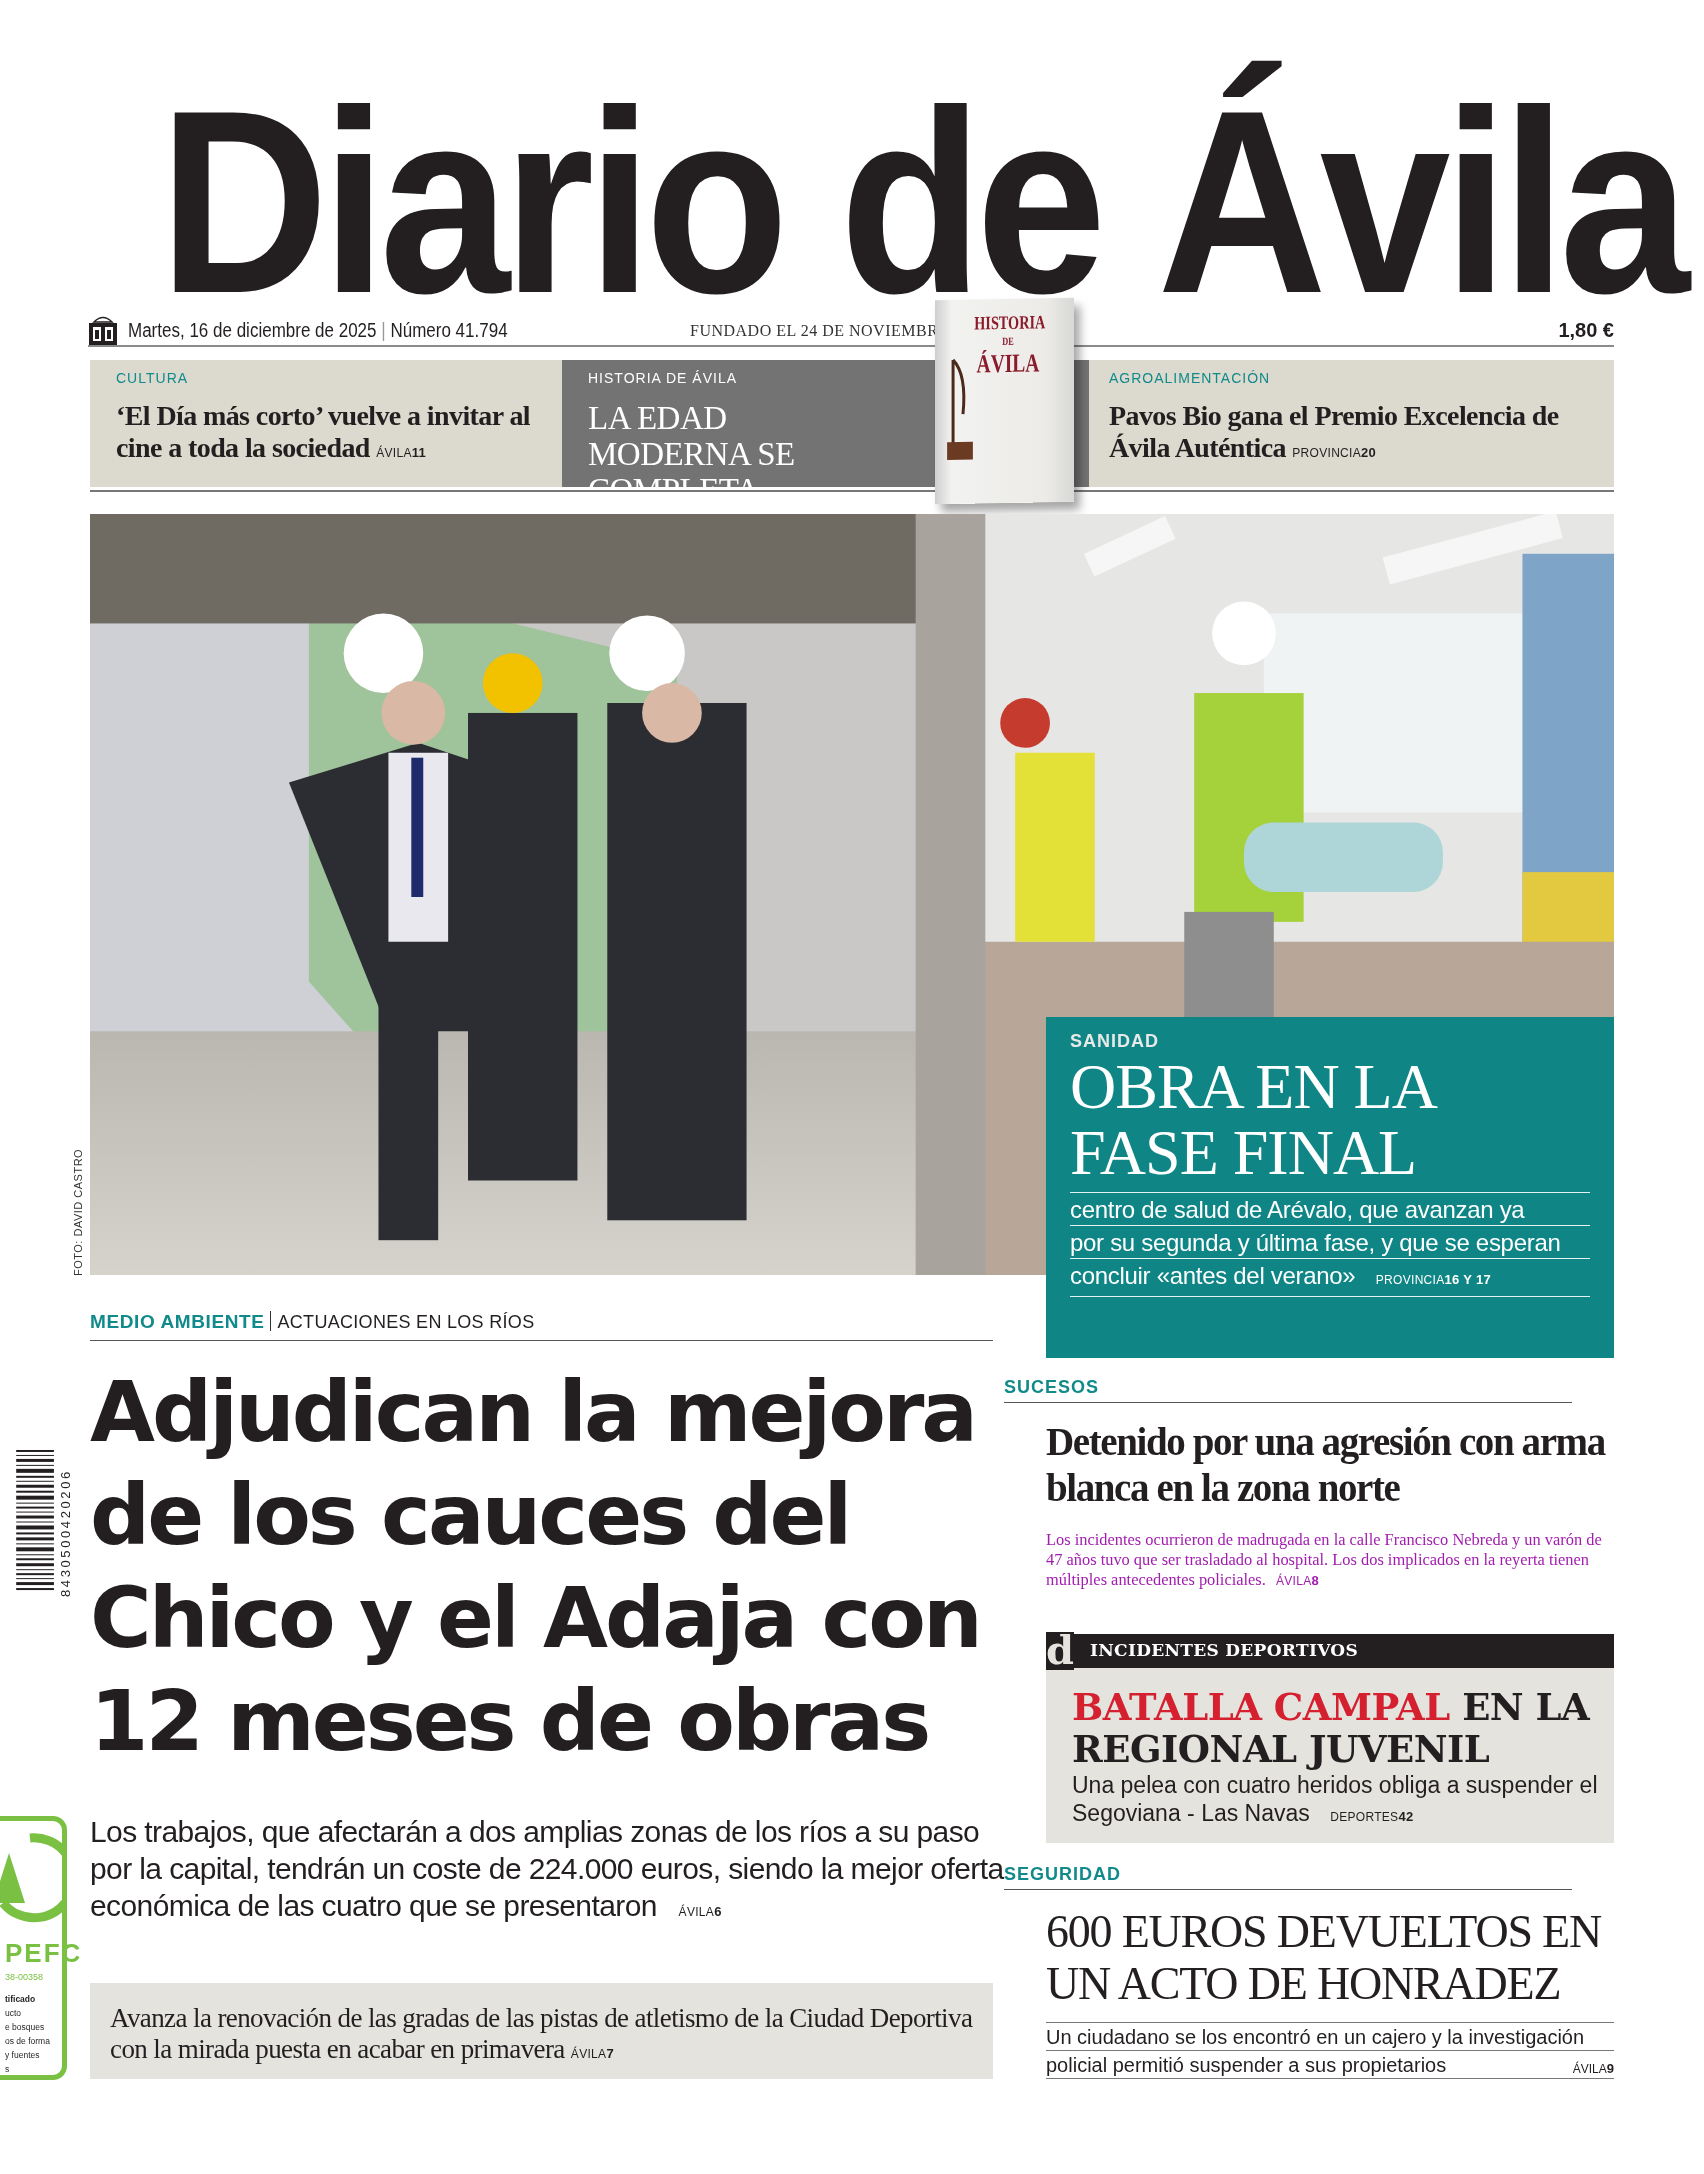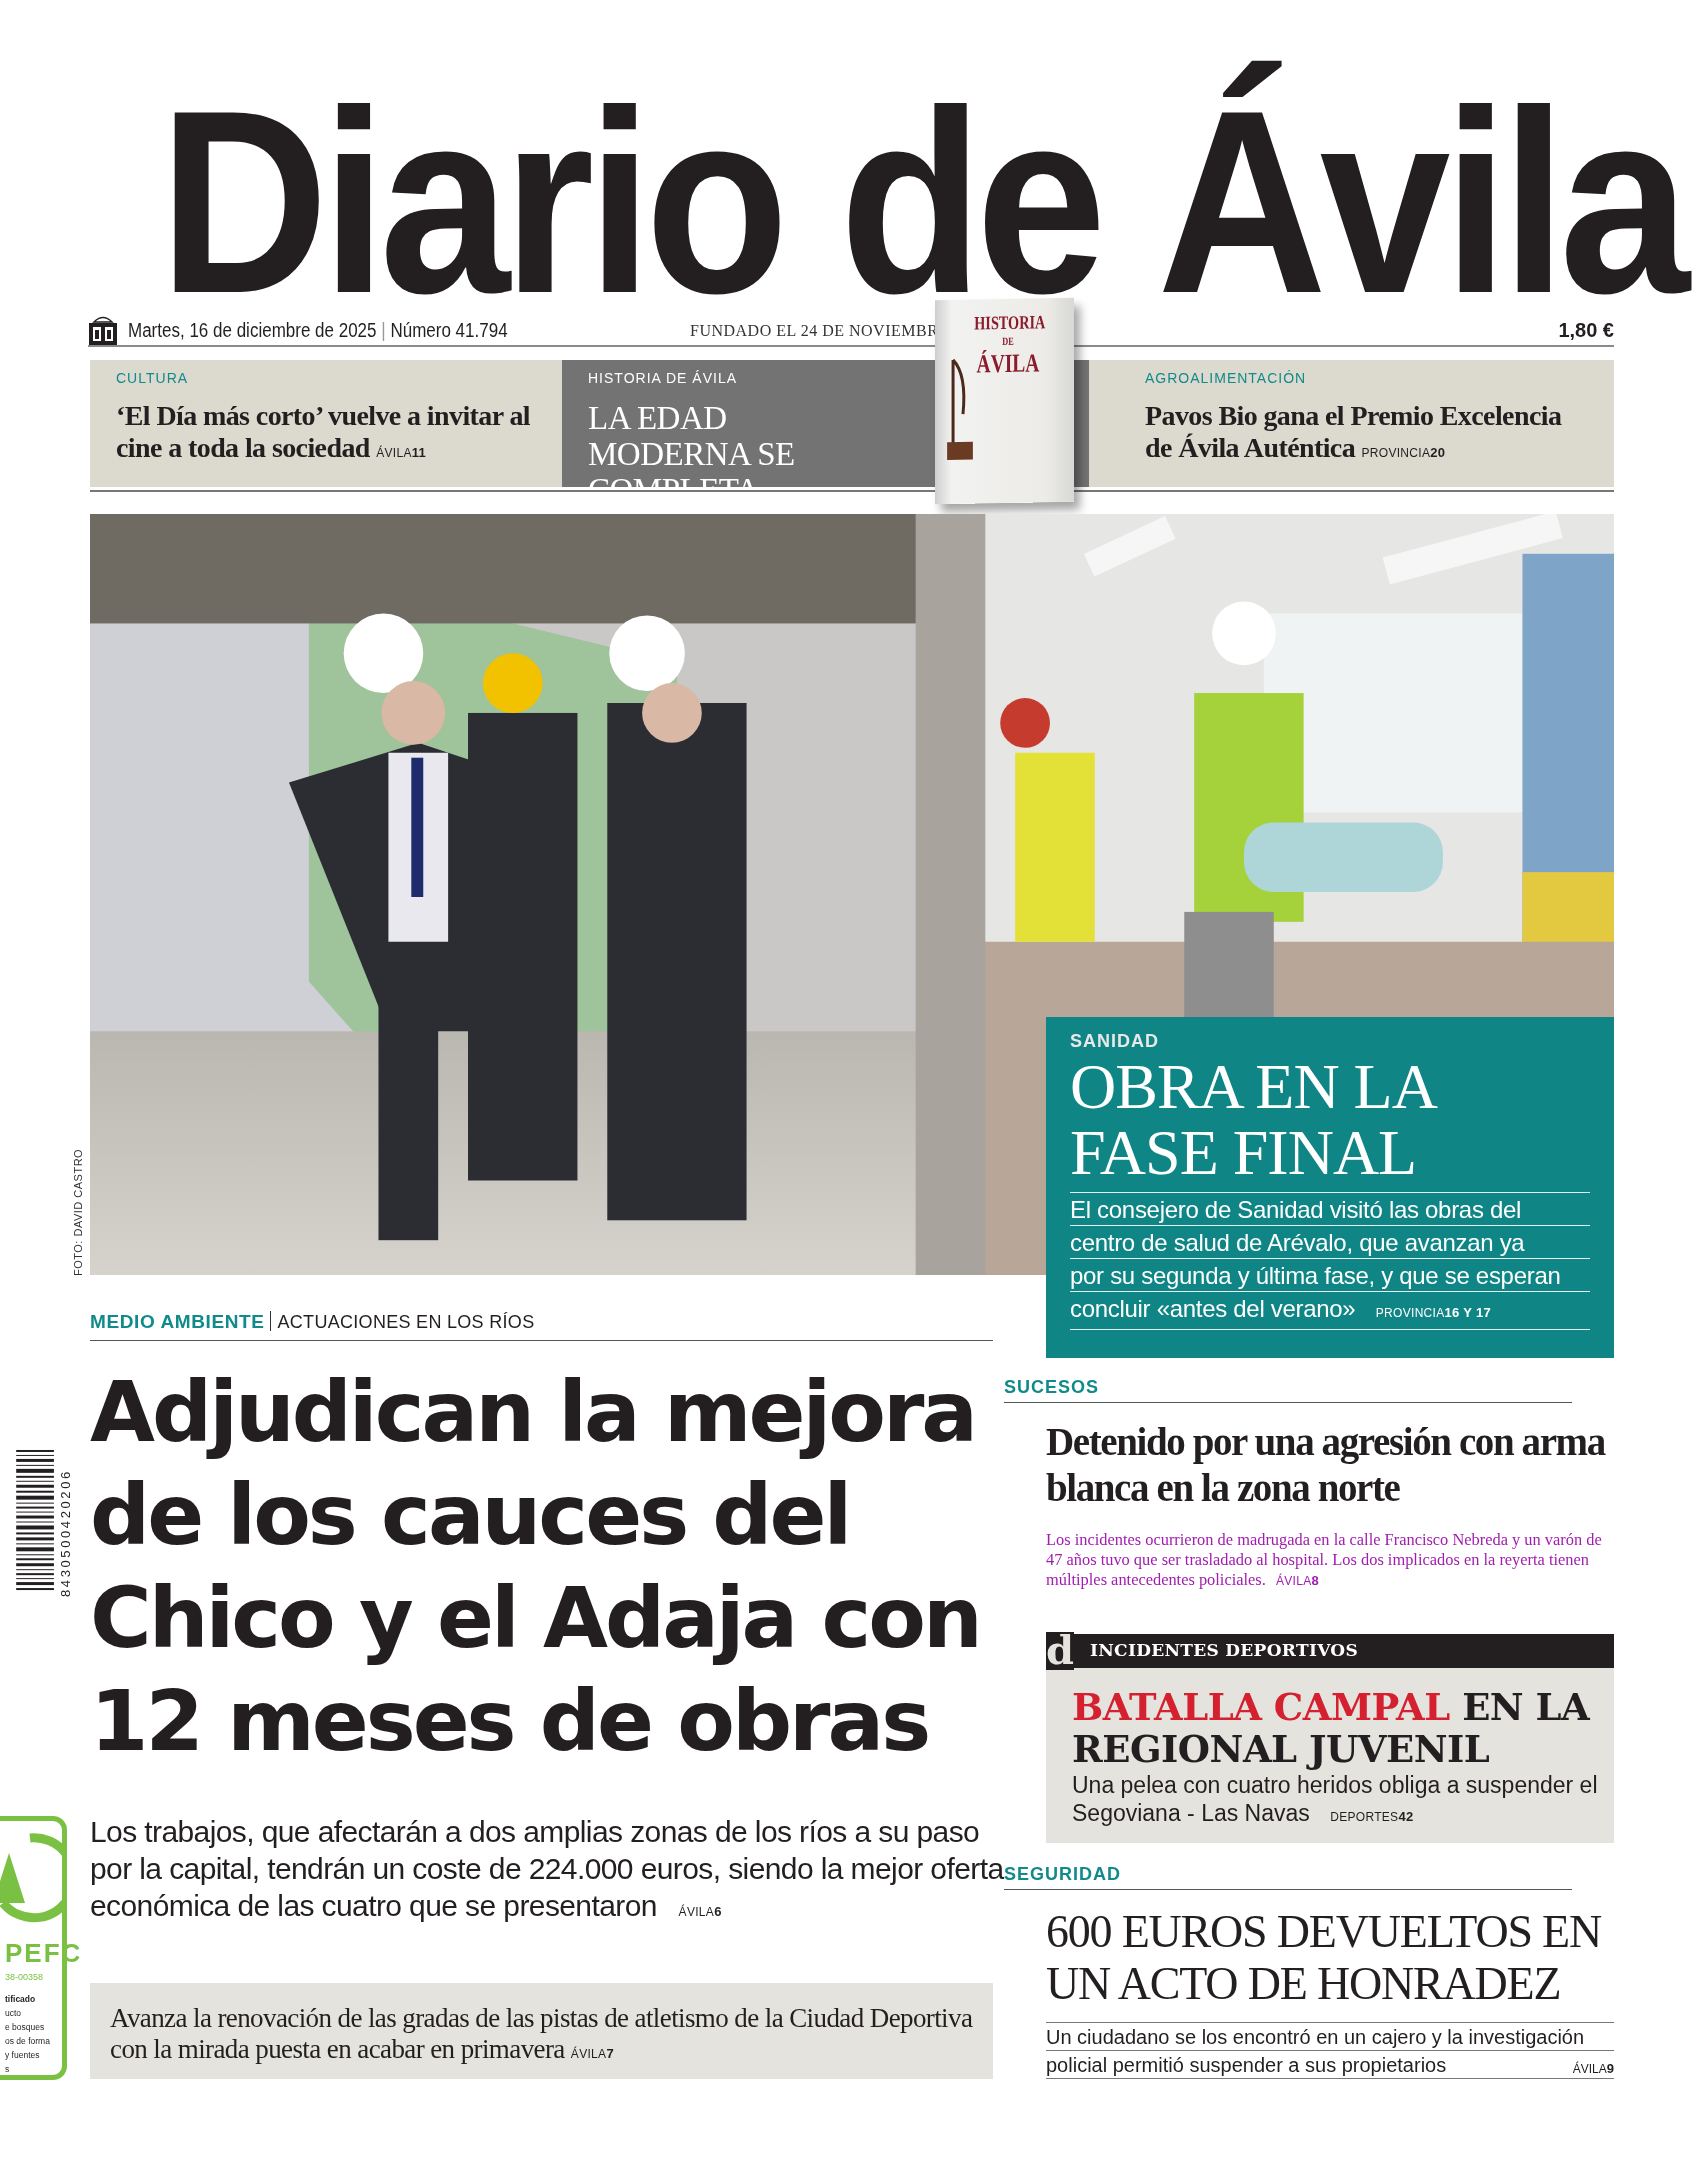--- a/index.html
+++ b/index.html
@@ -25,21 +25,21 @@
   #promo-bar { left: 90px; top: 360px; width: 1524px; height: 129px; }
   .promo { position: absolute; top: 0; height: 127px; padding: 10px 26px; }
   .promo-kicker { font-family: "Liberation Sans", sans-serif; font-weight: 400; font-size: 14px; letter-spacing: 1px; color: #108a8a; }
   .promo-title { font-family: "Liberation Serif", serif; font-weight: 700; font-size: 28px; line-height: 32px; margin-top: 14px; color:#231f20; letter-spacing:-0.6px;}
   .promo-ref { font-family: "Liberation Sans", sans-serif; font-size: 12px; font-weight: 400; letter-spacing: 0.3px; }
   .promo-ref b { font-weight: 700; font-size: 13px; }
   #promo-cultura { left: 0; width: 472px; background: #dcd9ce; }
   #promo-historia { left: 472px; width: 527px; background: #737373; }
   #promo-historia .promo-kicker { color: #ffffff; }
   #promo-historia .promo-title { color: #ffffff; font-weight: 400; font-size: 33px; line-height: 36px; letter-spacing: -0.5px; }
-  #promo-agro { left: 999px; width: 525px; background: #dcd9ce; padding-left: 56px;}
+  #promo-agro { left: 999px; width: 525px; background: #dcd9ce; padding-left: 20px;}
   #promo-bottom-rule { left: 90px; top: 490px; width: 1524px; height: 2px; background:#777; }
 
   
   #book-cover {
     left: 935px; top: 299px; width: 139px; height: 204px;
     background: linear-gradient(90deg,#cfcfcf 0%,#f2f2f0 12%,#ecebe8 80%,#d8d8d6 100%);
     box-shadow: 6px 8px 10px rgba(0,0,0,0.35); transform: skewY(-1deg);
   }
   #book-title { position:absolute; left: 28px; top: 14px; font-family: "Liberation Serif", serif; font-weight:700; color:#8b1c2c; font-size: 19px; line-height: 19px; text-align:center; width: 90px; transform: scaleX(0.75); transform-origin: center;}
   #book-harp { position:absolute; left: 10px; top: 55px; width: 30px; height: 109px; }
@@ -204,21 +204,20 @@
     <circle cx="940" cy="210" r="25" fill="#c53b2d"></circle>
     <rect x="1160" y="310" width="200" height="70" rx="30" fill="#aed6d8"></rect>
   </svg>
 </div>
 <div id="photo-credit" class="abs">FOTO: DAVID CASTRO</div>
 
 <div id="sanidad-box" class="abs">
   <div id="sanidad-kicker">SANIDAD</div>
   <div id="sanidad-title" style="width:418px;">OBRA EN LA FASE FINAL</div>
   <div id="sanidad-body">
-    <div class="rule-line">El consejero de Sanidad visitó las obras del</div>
     <div class="rule-line">centro de salud de Arévalo, que avanzan  ya</div>
     <div class="rule-line">por su segunda y última fase, y que se esperan</div>
     <div class="rule-line">
       <span>concluir «antes del verano»</span>
       <span class="sec-ref"><span>PROVINCIA</span><b>16 Y 17</b></span>
     </div>
   </div>
 </div>
 
 <div id="main-kicker-row" class="abs">

